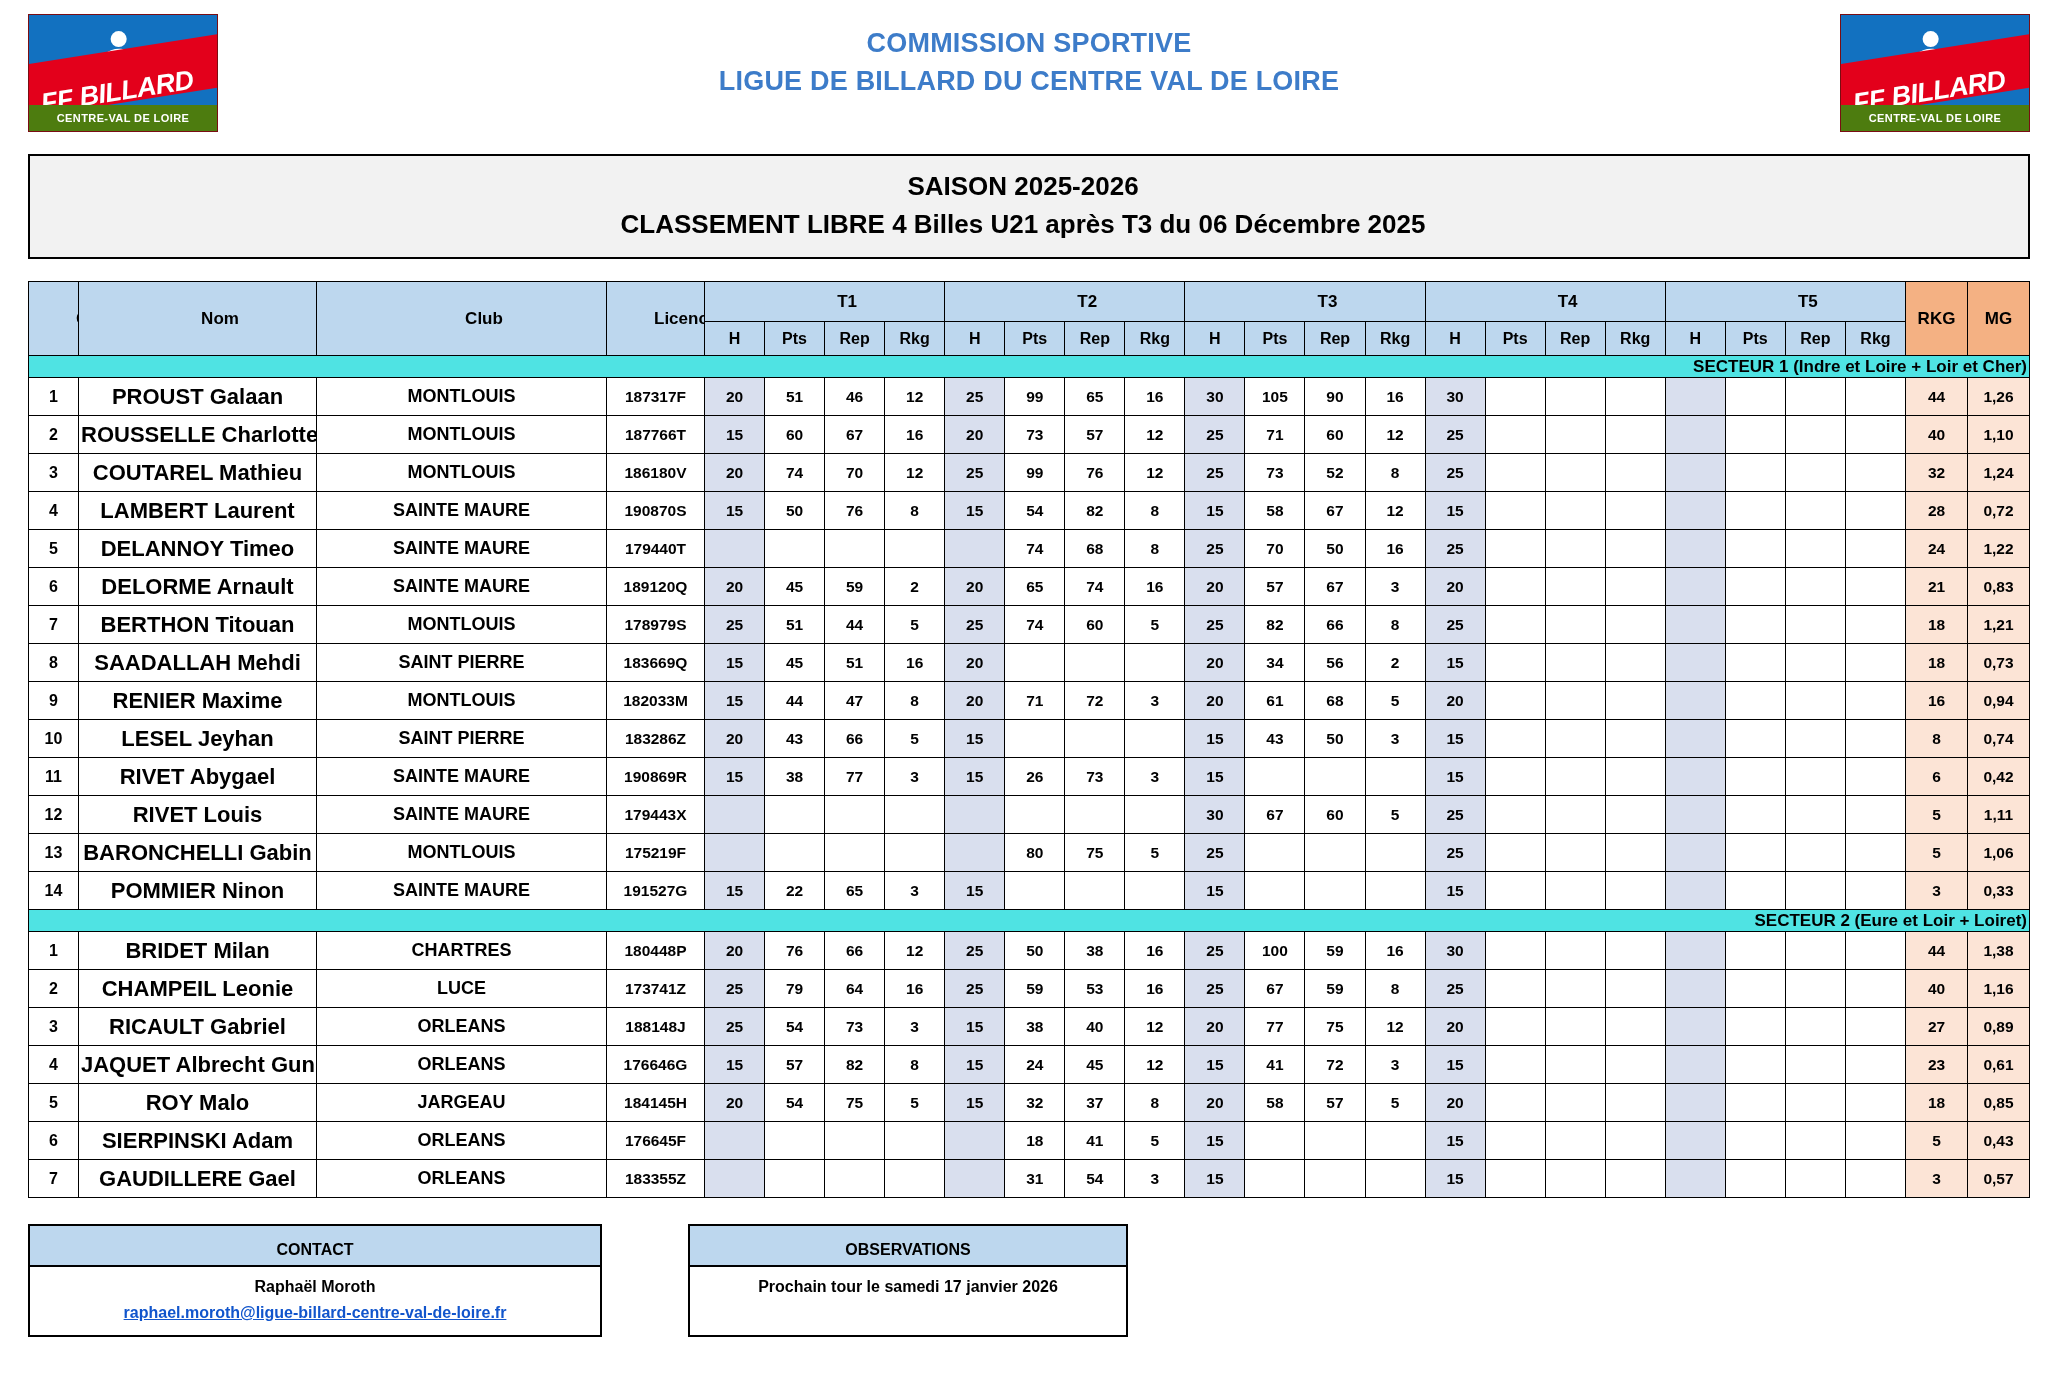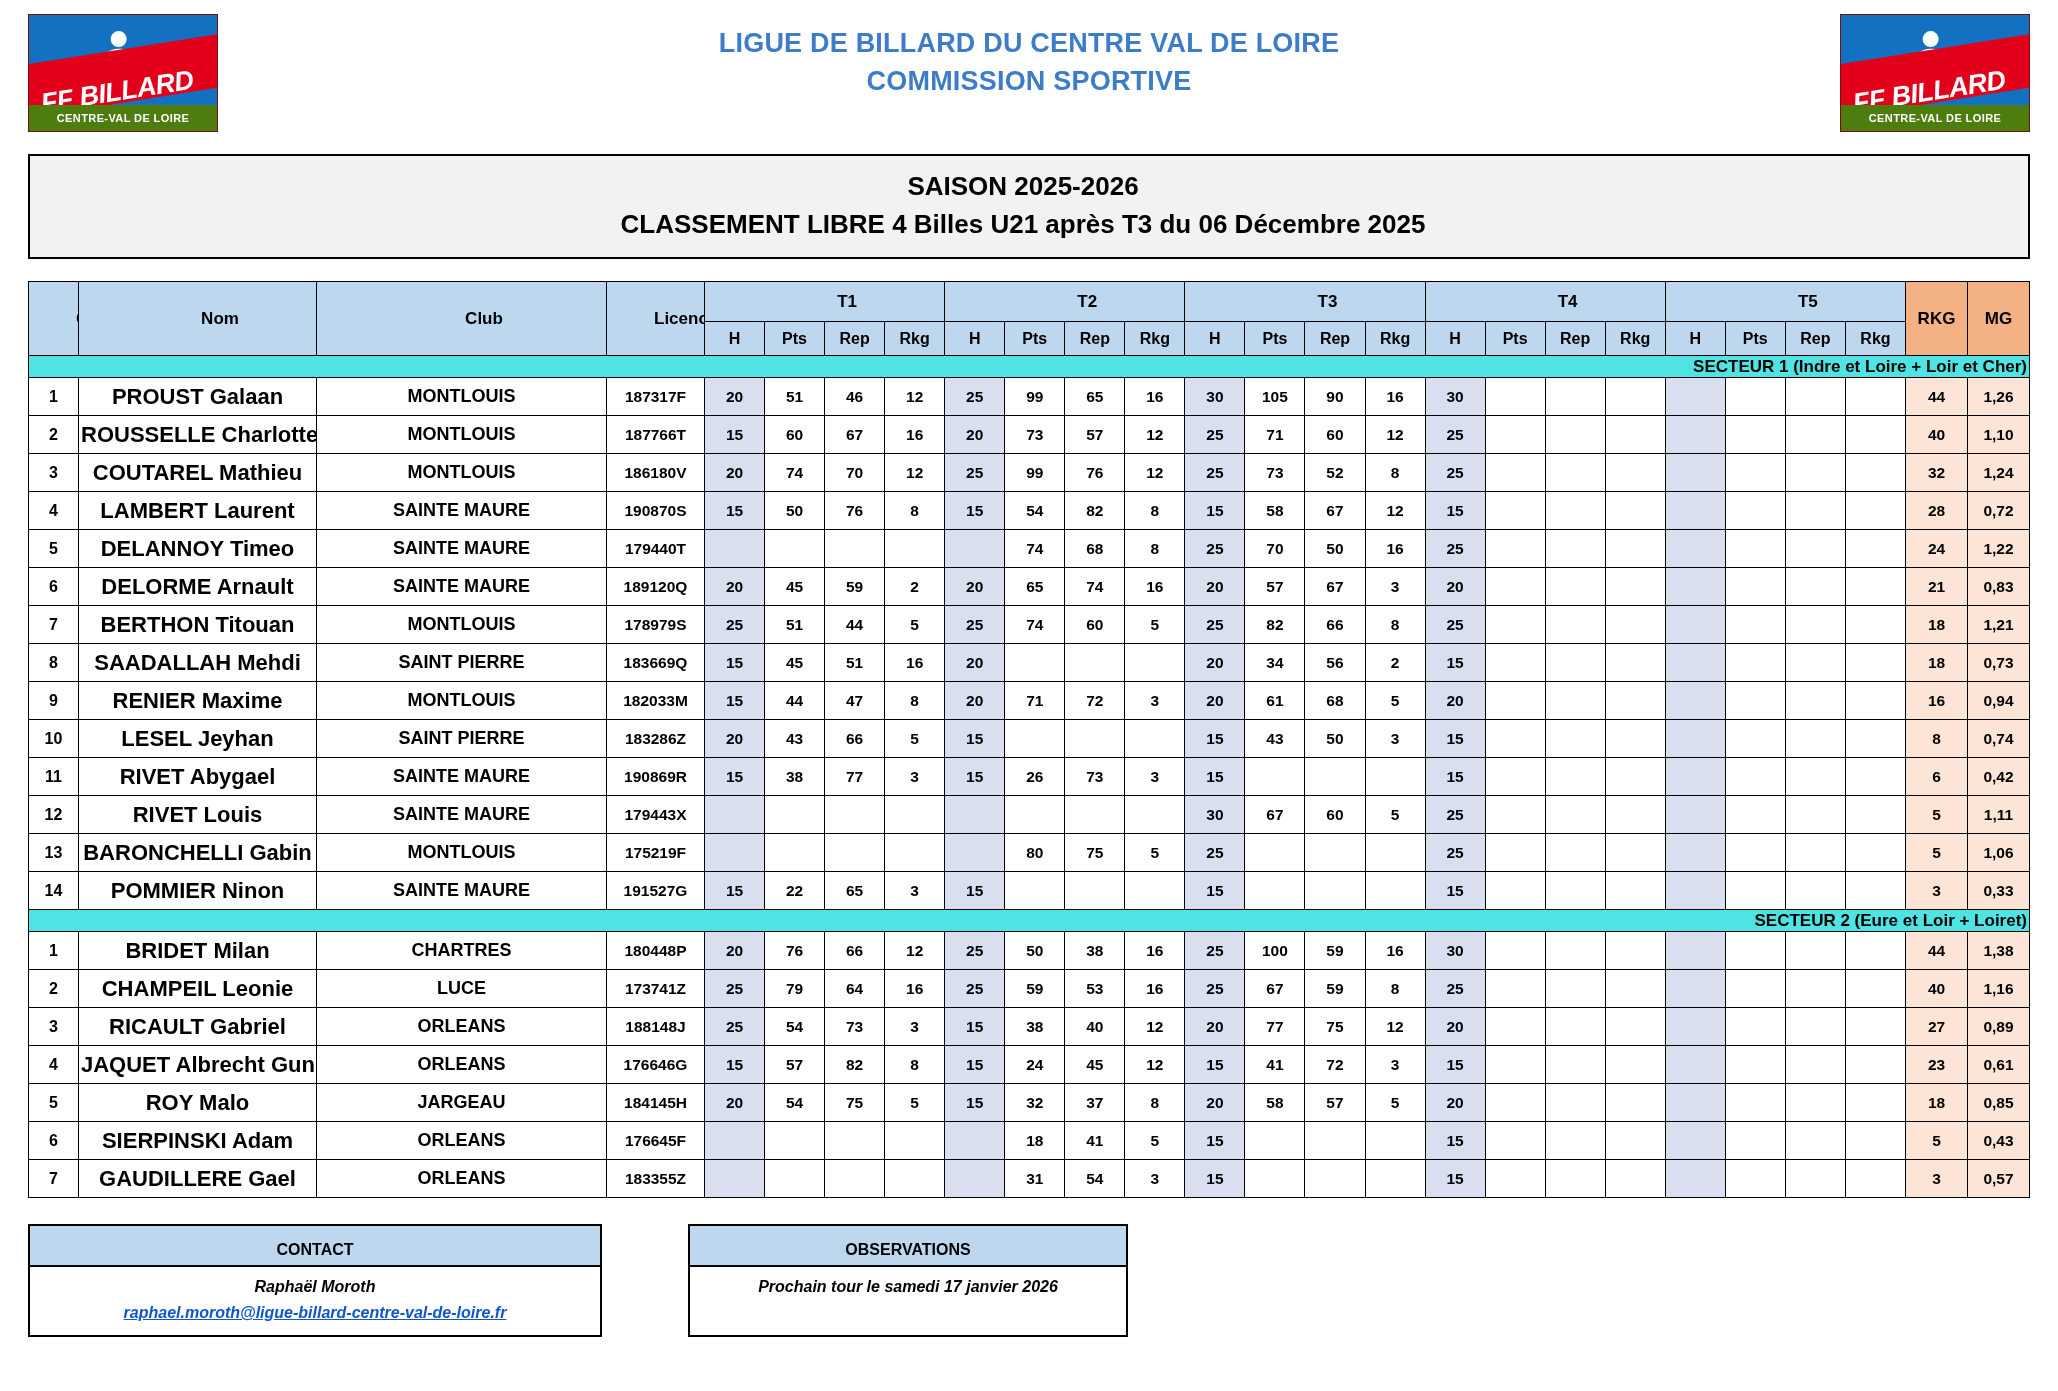--- a/index.html
+++ b/index.html
@@ -138,21 +138,20 @@
     font-size: 16px;
     padding: 15px 0 6px 0;
   }
   .fbox .fbody {
     text-align: center;
     padding: 7px 0 9px 0;
     font-weight: bold;
     font-size: 16px;
     line-height: 1.6;
     min-height: 56px;
-    font-style: italic;
   }
   .fbox .fbody a {
     color: #1155cc;
     text-decoration: underline;
     font-weight: bold;
     font-size: 16px;
   }
 </style>
 </head>
 <body>
@@ -166,22 +165,22 @@
       <path d="M20 44 C26 28 38 20 50 22 L88 32 L88 37 L52 32 C42 31 32 38 29 48 Z" fill="#ffffff"></path>
       <path d="M8 50 L62 27 L64 31 L10 54 Z" fill="#ffffff"></path>
       <circle cx="86" cy="22" r="4" fill="#ffffff"></circle>
     </svg>
     <div class="redband"></div>
     <div class="brand">FF BILLARD</div>
     <div class="foot">CENTRE-VAL DE LOIRE</div>
   </div>
 
   <div class="titles">
+    <div>COMMISSION SPORTIVE</div>
     <div>LIGUE DE BILLARD DU CENTRE VAL DE LOIRE</div>
-    <div>COMMISSION SPORTIVE</div>
   </div>
 
   <div class="logo right">
     <div class="sky"></div>
     <svg class="player" viewBox="0 0 100 60">
       <circle cx="46" cy="12" r="8" fill="#ffffff"></circle>
       <path d="M20 44 C26 28 38 20 50 22 L88 32 L88 37 L52 32 C42 31 32 38 29 48 Z" fill="#ffffff"></path>
       <path d="M8 50 L62 27 L64 31 L10 54 Z" fill="#ffffff"></path>
       <circle cx="86" cy="22" r="4" fill="#ffffff"></circle>
     </svg>

